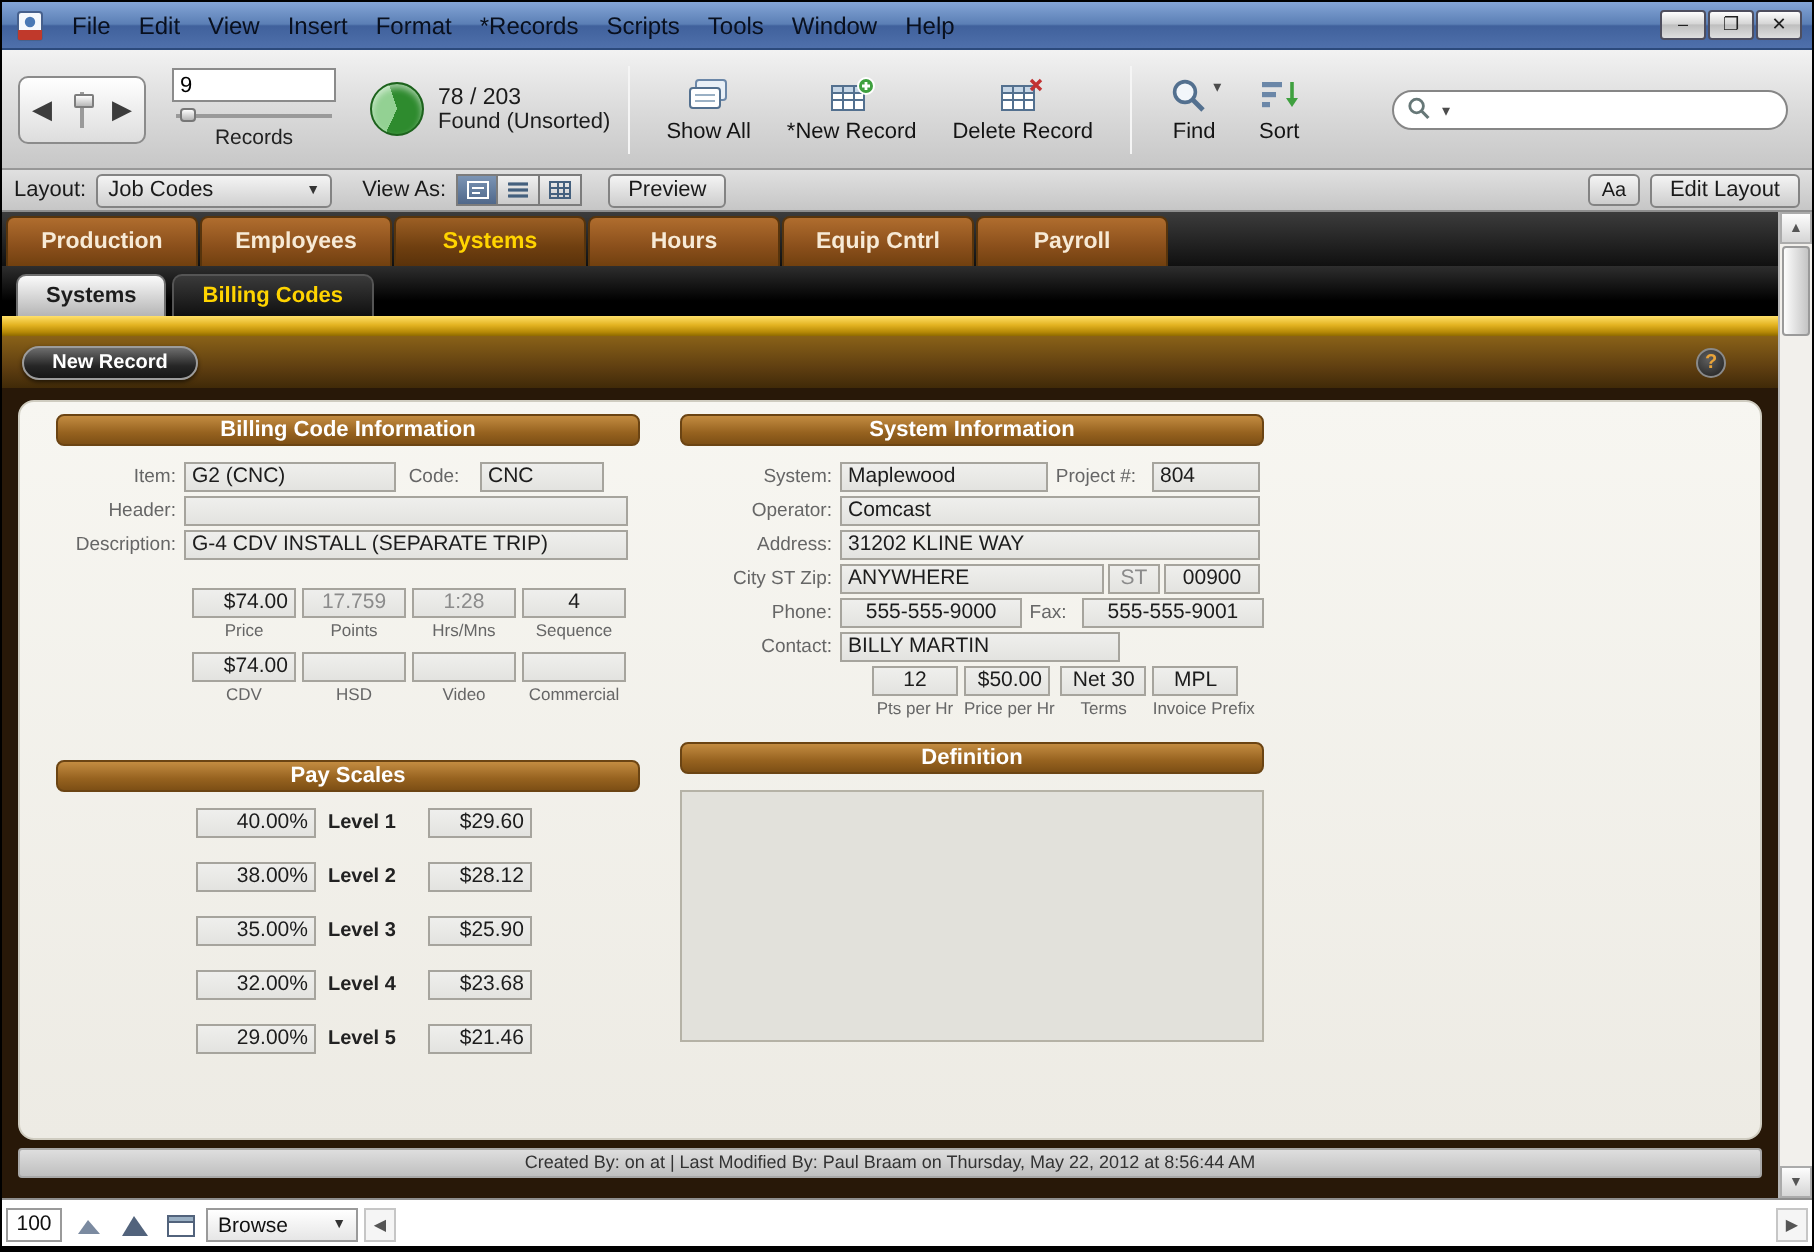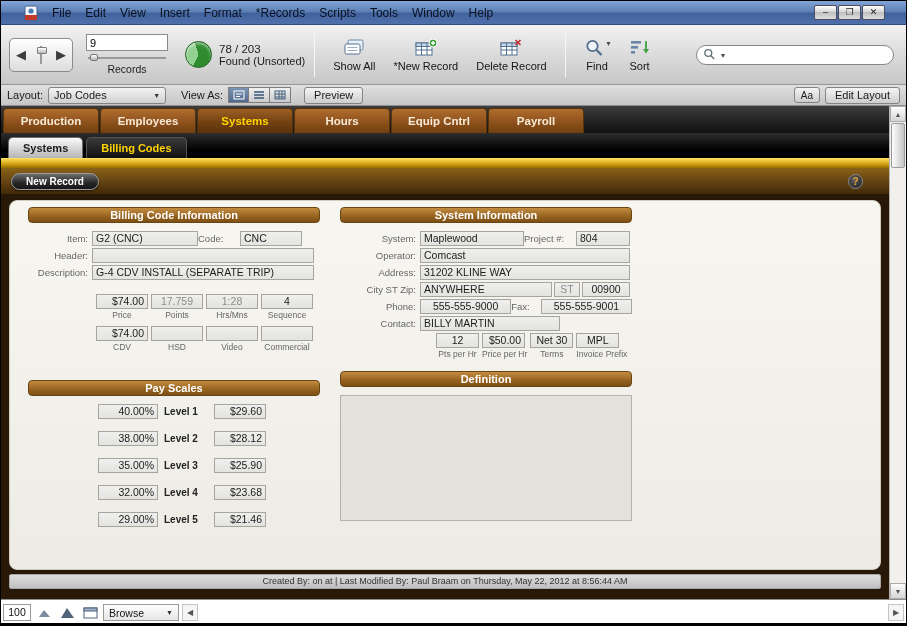--- a/index.html
+++ b/index.html
@@ -1,21 +1,21 @@
 <!DOCTYPE html>
 <html><head>
 <meta charset="utf-8">
 <style>
 *{box-sizing:border-box;margin:0;padding:0}
 html,body{background:#3a3a3a}
 body{font-family:"Liberation Sans",sans-serif}
 .window{width:907px;height:626px;background:#fff;border:1px solid #000;display:flex;flex-direction:column;overflow:hidden;position:relative}
 
 
-.menubar{flex:0 0 24px;background:linear-gradient(#84a5d6 0%,#5b7fb5 48%,#40619c 52%,#4f70ab 100%);display:flex;align-items:center;padding:0 20px;border-bottom:1px solid #2c4a7c}
+.menubar{flex:0 0 24px;background:linear-gradient(#84a5d6 0%,#5b7fb5 48%,#40619c 52%,#4f70ab 100%);display:flex;align-items:center;padding:0 4px;border-bottom:1px solid #2c4a7c}
 .app-icon{width:16px;height:16px;margin:0 6px 0 2px;flex:0 0 16px}
 .menu-item{font-size:12px;color:#09101e;padding:3px 7px;cursor:default;white-space:nowrap}
 .win-controls{margin-left:auto;display:flex;gap:1px;padding-right:1px}
 .win-btn{width:23px;height:15px;background:linear-gradient(#fefefe,#d6d6d6 45%,#bfbfbf 50%,#dedede);border:1px solid #4e4e5e;border-radius:2px;font-size:9px;line-height:12px;text-align:center;color:#222}
 
 
 .toolbar{flex:0 0 60px;background:linear-gradient(#f2f2f2,#d9d9d9 55%,#c7c7c7);border-bottom:1px solid #979797;display:flex;align-items:center;padding:0 8px}
 .nav-pill{width:64px;height:34px;background:linear-gradient(#ffffff,#dddddd);border:1px solid #8b8b8b;border-radius:5px;display:flex;align-items:center;justify-content:space-between;padding:0 6px}
 .nav-arrow{font-size:13px;color:#3c3c3c;line-height:1}
 .nav-slider{width:10px;height:22px;position:relative}
@@ -64,21 +64,21 @@
 .actionbar{flex:0 0 26px;background:linear-gradient(#8a6218,#5c3c10 65%,#402a08);display:flex;align-items:center;padding:0 10px}
 .newrec-btn{width:88px;height:17px;background:linear-gradient(#6d6d6d,#262626 60%,#161616);border:1px solid #9c9c9c;border-radius:9px;color:#fff;font-size:10px;font-weight:bold;text-align:center;line-height:15px;box-shadow:0 1px 2px rgba(0,0,0,.6)}
 .help-circle{margin-left:auto;margin-right:16px;width:15px;height:15px;border-radius:50%;background:radial-gradient(circle at 40% 35%,#5e5e5e,#1d1d1d);border:1px solid #8a8a8a;color:#e8a33a;font-size:10px;font-weight:bold;text-align:center;line-height:13px}
 .brown{flex:1;background:#281808;padding:6px 8px 0 8px}
 .panel{height:370px;background:linear-gradient(#f7f6f1,#edebe4);border:1px solid #cfccc0;border-radius:8px;display:flex;padding:6px 0 0 18px;gap:20px;overflow:hidden}
 .colL,.colR{width:292px}
 .sec-header{width:292px;height:16px;background:linear-gradient(#c38c41,#96621f 60%,#7d4f15);border:1px solid #6b4413;border-radius:4px;color:#fff;font-weight:bold;font-size:11px;text-align:center;line-height:14px;margin-bottom:8px}
 .frow{display:flex;align-items:center;margin-bottom:2px}
 .flabel{width:64px;flex:0 0 64px;text-align:right;padding-right:4px;font-size:9.5px;color:#666;white-space:nowrap}
 .flabelR{width:80px;flex:0 0 80px;text-align:right;padding-right:4px;font-size:9.5px;color:#666;white-space:nowrap}
-.flabel-mid{text-align:left;padding-right:4px;font-size:9.5px;color:#666;white-space:nowrap}
+.flabel-mid{text-align:center;padding-right:4px;font-size:9.5px;color:#666;white-space:nowrap}
 .fbox{height:15px;background:linear-gradient(#efefed,#e3e3e0);border:1px solid #a6a49d;font-size:10.5px;line-height:13px;padding:0 3px;color:#1c1c1c;overflow:hidden;white-space:nowrap}
 .gray{color:#8b8b8b}
 .tr{text-align:right}
 .tc{text-align:center}
 .grid4{display:flex;gap:3px;margin-left:68px}
 .grid4.g-right{margin-left:96px}
 .gcell{display:flex;flex-direction:column}
 .gcell .fbox{width:52px}
 .grid4.g-right .gcell .fbox{width:43px}
 .glabel{font-size:8.5px;color:#666;text-align:center;margin-top:1px;white-space:nowrap}

